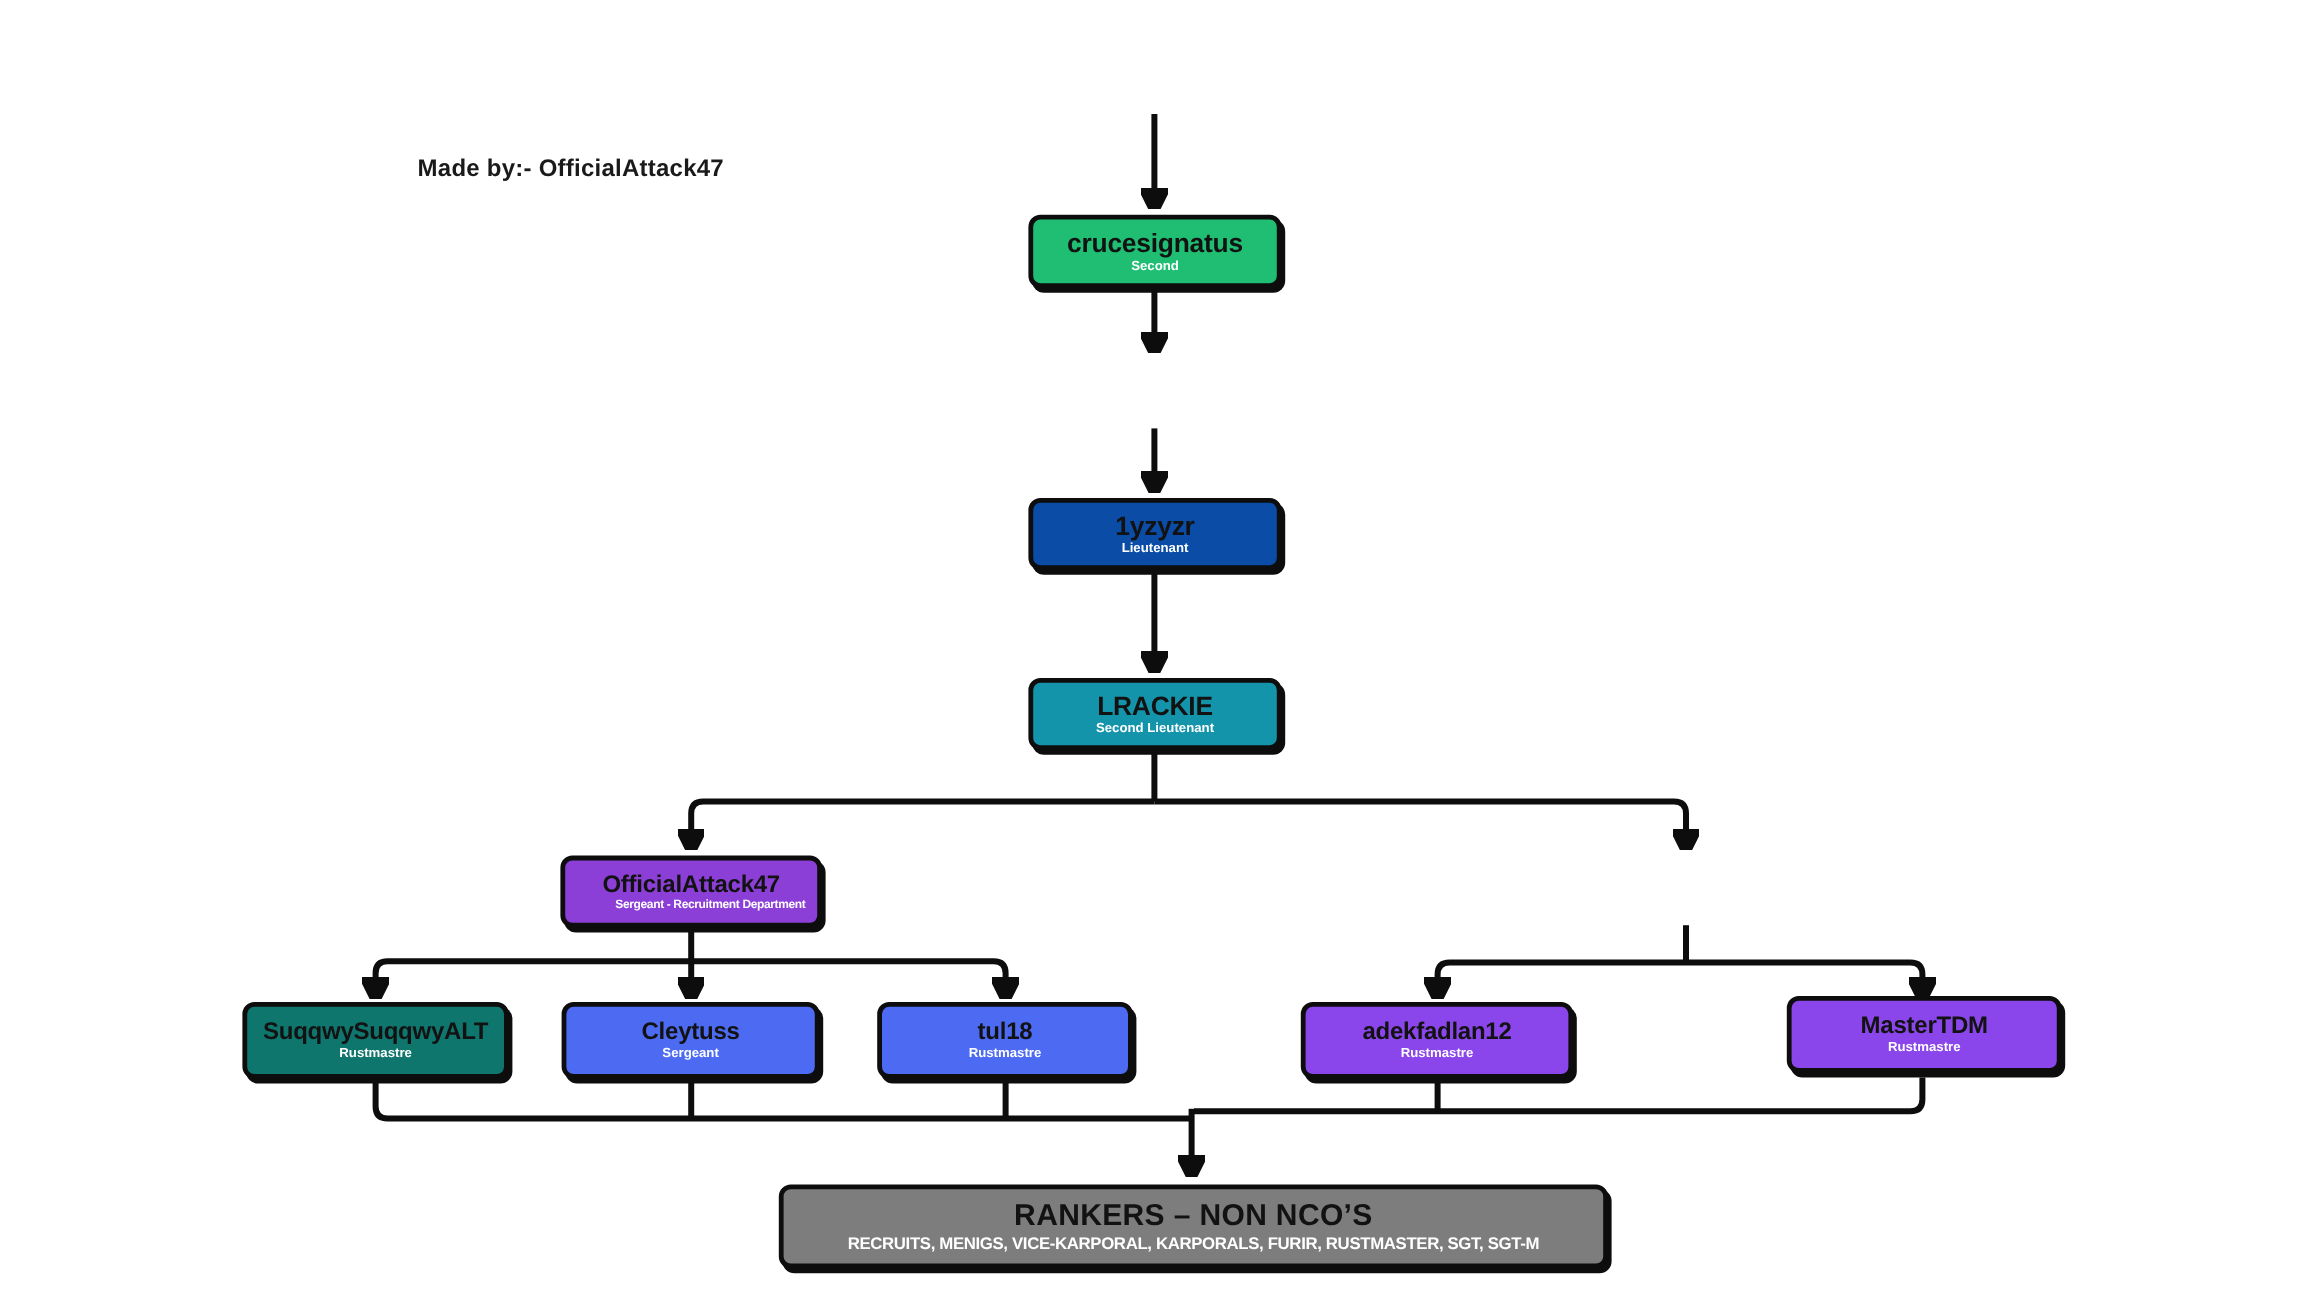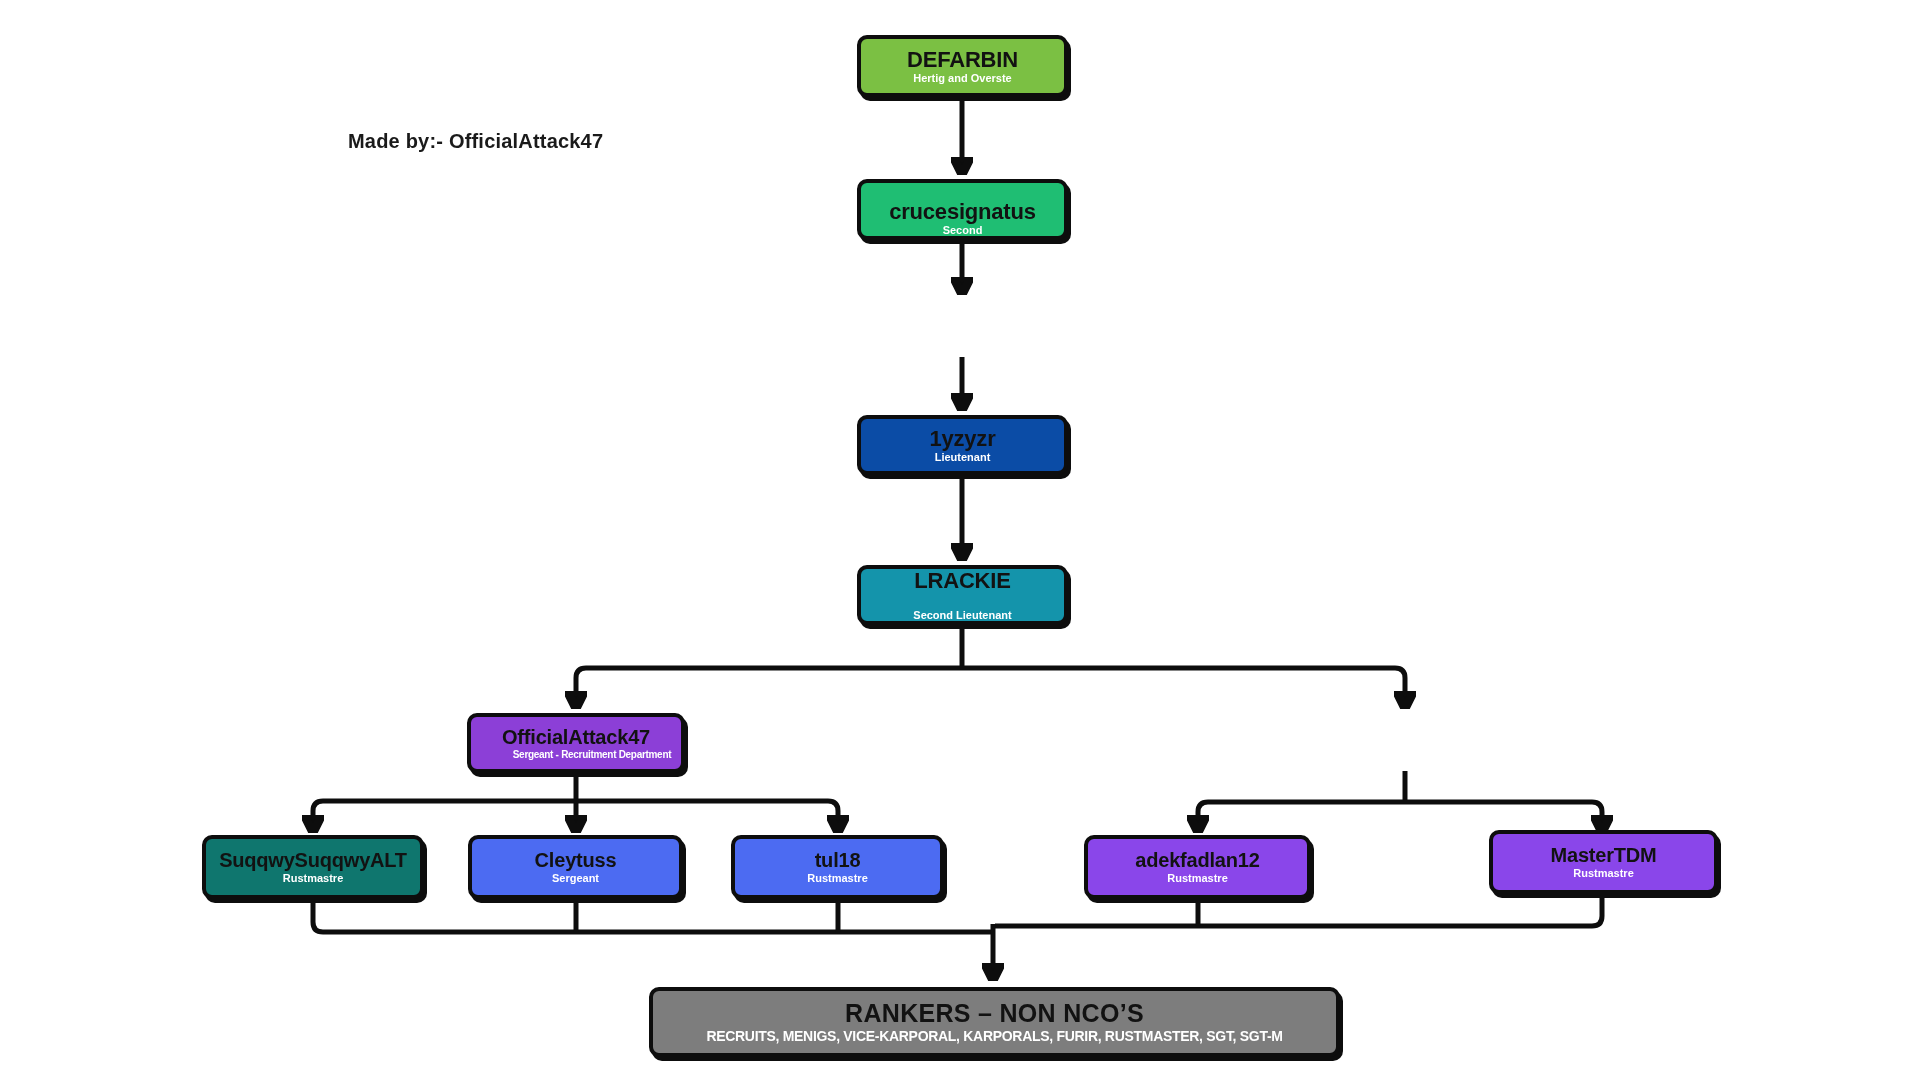--- a/index.html
+++ b/index.html
@@ -55,37 +55,33 @@
     <path d="M1405,802 L1592,802 Q1602,802 1602,812 L1602,828" marker-end="url(#ah)"></path>
 
     <path d="M313,898 L313,922 Q313,932 323,932 L993,932"></path>
     <path d="M576,898 L576,932"></path>
     <path d="M838,898 L838,932"></path>
     <path d="M1602,898 L1602,916 Q1602,926 1592,926 L995,926"></path>
     <path d="M1198,898 L1198,926"></path>
     <path d="M993,924 L993,976" marker-end="url(#ah)"></path>
   </svg>
 
-  <div class="node lvl-top" style="left: 857px; top: 35px; width: 211px; height: 62px; background-color: rgb(123, 192, 67);">
-    <div class="node-name">DEFARBIN</div>
-    <div class="node-role">Hertig and Overste</div>
-  </div>
 
-  <div class="node lvl-top" style="left: 857px; top: 179px; width: 211px; height: 61px; background-color: rgb(31, 190, 115); justify-content: flex-end;">
+  <div class="node lvl-top" style="left: 857px; top: 179px; width: 211px; height: 61px; background-color: rgb(31, 190, 115);">
     <div class="node-name">crucesignatus</div>
     <div class="node-role">Second</div>
   </div>
 
 
   <div class="node lvl-top" style="left: 857px; top: 415px; width: 211px; height: 60px; background-color: rgb(11, 76, 166);">
     <div class="node-name">1yzyzr</div>
     <div class="node-role">Lieutenant</div>
   </div>
 
-  <div class="node lvl-top" style="left: 857px; top: 565px; width: 211px; height: 60px; background-color: rgb(20, 148, 171); justify-content: space-between;">
+  <div class="node lvl-top" style="left: 857px; top: 565px; width: 211px; height: 60px; background-color: rgb(20, 148, 171);">
     <div class="node-name">LRACKIE</div>
     <div class="node-role">Second Lieutenant</div>
   </div>
 
   <div class="node lvl-mid" style="left: 467px; top: 713px; width: 218px; height: 60px; background-color: rgb(140, 63, 215);">
     <div class="node-name">OfficialAttack47</div>
     <div class="node-role">Sergeant - Recruitment Department</div>
   </div>
 
 

